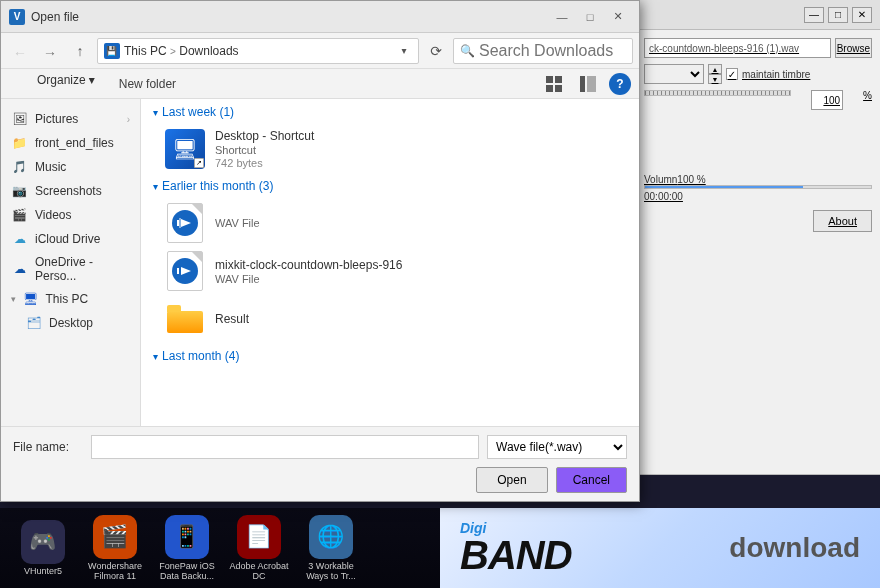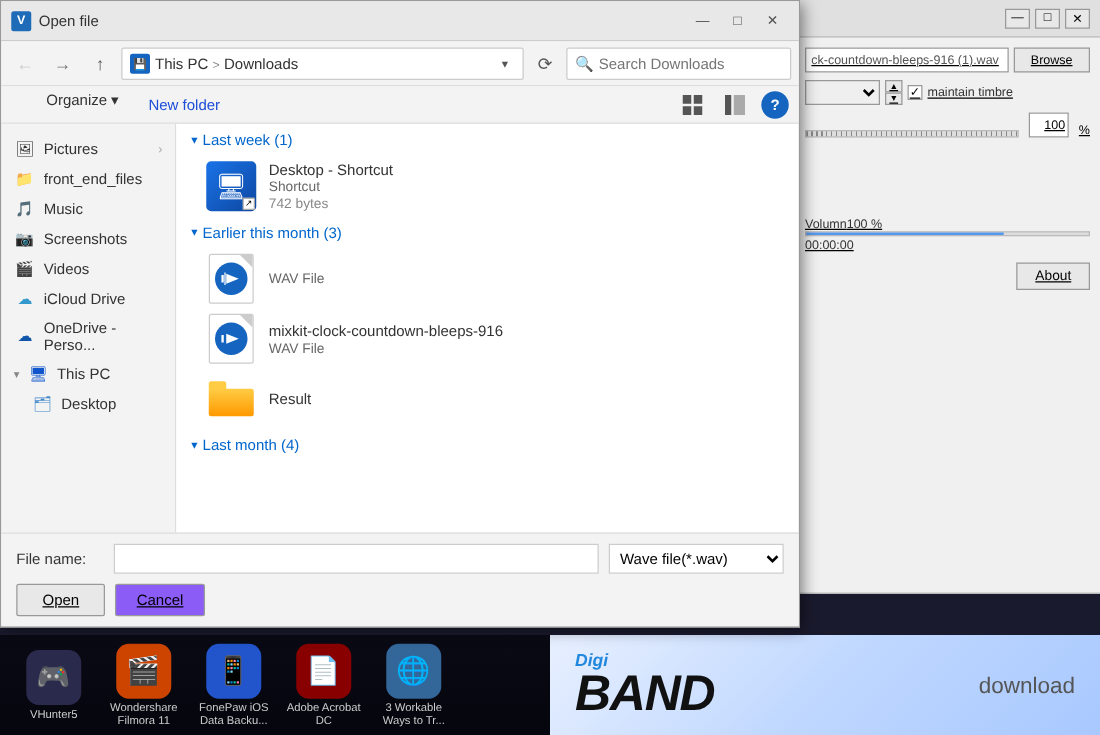--- a/index.html
+++ b/index.html
@@ -176,21 +176,21 @@
       align-items: center;
       padding: 0 6px;
       gap: 4px;
       border-radius: 2px;
     }
 
     .search-box input {
       flex: 1;
       border: none;
       outline: none;
-      font-size: 12px;
+      font-size: 16px;
       color: #0369a1;
       background: transparent;
     }
 
     .search-icon-btn {
       color: #888;
       font-size: 12px;
     }
 
     
@@ -218,21 +218,21 @@
       margin-left: 20px;
     }
 
     .new-folder-btn {
       height: 22px;
       padding: 0 8px;
       border: none;
       background: transparent;
       cursor: pointer;
       font-size: 12px;
-      color: #1d4ed8;
+      color: #404040;
       border-radius: 2px;
     }
 
     .toolbar-spacer { flex: 1; }
 
     .view-btn {
       width: 26px;
       height: 22px;
       border: none;
       background: transparent;
@@ -416,23 +416,22 @@
       height: 24px;
       border: 1px solid #ccc;
       font-size: 12px;
       background: white;
       padding: 0 4px;
     }
 
     .action-row {
       display: flex;
       align-items: center;
-      justify-content: flex-start;
+      justify-content: flex-end;
       gap: 8px;
-      text-decoration: underline;
     }
 
     .open-btn {
       height: 26px;
       padding: 0 20px;
       background: #e8e8e8;
       border: 1px solid #999;
       cursor: pointer;
       font-size: 12px;
       border-radius: 2px;
@@ -508,21 +507,21 @@
       font-size: 10px;
       padding: 0 4px;
       color: #555;
       overflow: hidden;
       text-overflow: ellipsis;
       white-space: nowrap;
     }
 
     .rp-browse {
       height: 20px;
-      padding: 0 13px;
+      padding: 0 1px;
       border: 1px solid #999;
       background: #e8e8e8;
       font-size: 10px;
       cursor: pointer;
     }
 
     .rp-row {
       display: flex;
       align-items: center;
       gap: 4px;
@@ -547,22 +546,22 @@
       font-size: 10px;
     }
 
     .rp-label {
       font-size: 10px;
       color: #333;
     }
 
     .rp-slider-area {
       display: flex;
-      align-items: flex-end;
-      gap: 8px;
+      align-items: flex-start;
+      gap: 20px;
       margin-bottom: 4px;
     }
 
     .rp-num-input {
       width: 32px;
       height: 20px;
       border: 1px solid #999;
       font-size: 10px;
       text-align: right;
       padding: 0 2px;
@@ -714,21 +713,21 @@
       <span style="font-size:22px;">🌐</span>
     </div>
     <span class="tb-label">3 Workable Ways to Tr...</span>
   </div>
 
   <div class="digi-area">
     <div style="font-weight:900; font-style:italic; line-height:1;">
       <div style="color:#2288dd; font-size:14px; font-weight:900;">Digi</div>
       <div style="color:#111; font-size:40px; font-weight:900; letter-spacing:-1px;">BAND</div>
     </div>
-    <div style="color:#555; font-size:18px; font-weight:400; margin-left:auto;">download</div>
+    <div style="color:#555; font-size:28px; font-weight:700; margin-left:auto;">download</div>
   </div>
 </div>
 
 <div class="right-panel">
   <div class="right-panel-titlebar">
     <span class="rp-title"></span>
     <button class="rp-win-btn">—</button>
     <button class="rp-win-btn">□</button>
     <button class="rp-win-btn">✕</button>
   </div>

